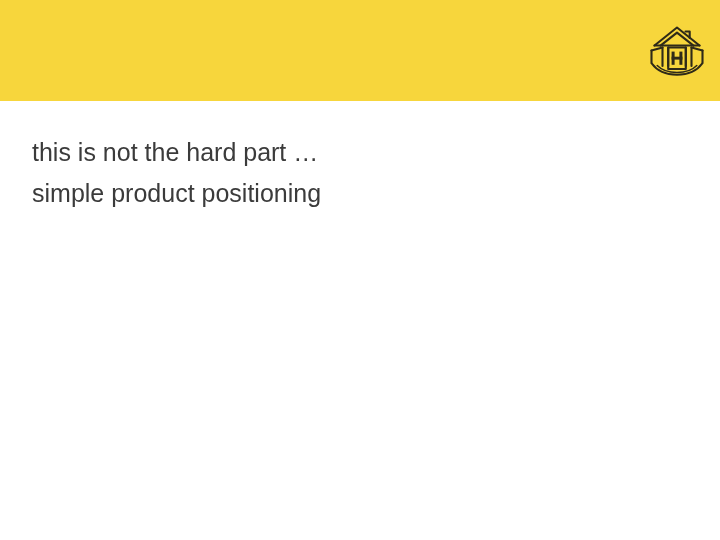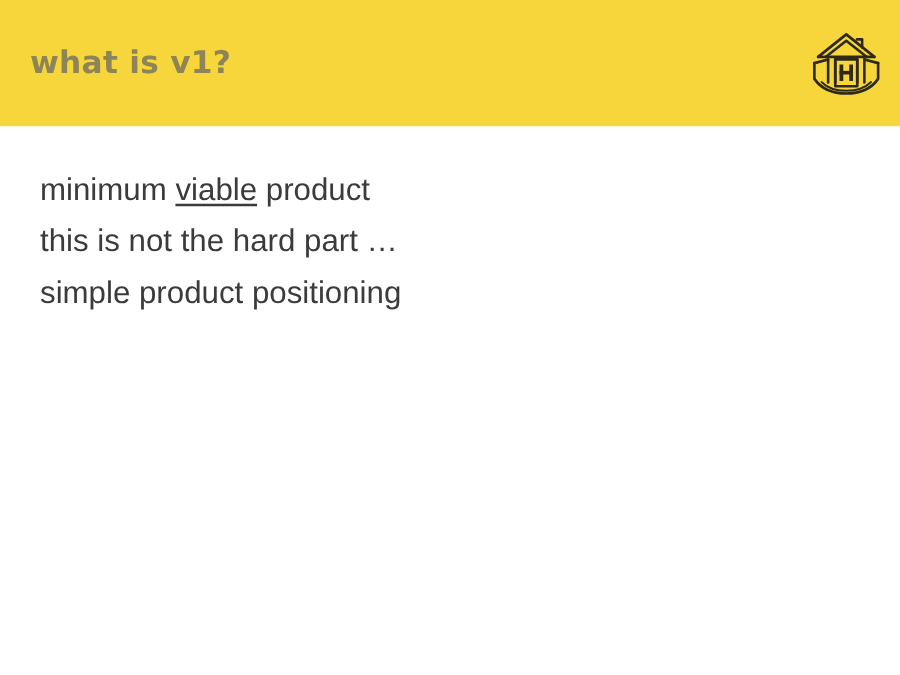--- a/index.html
+++ b/index.html
@@ -71,21 +71,20 @@
     text-underline-offset: 3px;
   }
 </style>
 </head>
 <body>
 
 <div class="slide">
 
   <div class="header-band"></div>
 
-  <h1 class="slide-title">what is v1?</h1>
 
   <div class="brand-logo">
     <svg viewBox="0 0 56 54" xmlns="http://www.w3.org/2000/svg" fill="none" stroke="#2f2a18" stroke-width="2.1" stroke-linecap="round" stroke-linejoin="round">
 
       <path d="M36.5 8.5 h4.2 v6.4" fill="none"></path>
 
       <path d="M5.5 22.5 L28 4.5 L50.5 22.5"></path>
 
       <path d="M11.5 22.6 L28 9.6 L44.5 22.6"></path>
 
@@ -113,18 +112,17 @@
 
       <g stroke="none" fill="#2f2a18">
         <rect x="22.6" y="28.6" width="3.0" height="13.2"></rect>
         <rect x="30.4" y="28.6" width="3.0" height="13.2"></rect>
         <rect x="22.6" y="33.7" width="10.8" height="2.9"></rect>
       </g>
     </svg>
   </div>
 
   <div class="body-block">
-    <div class="body-line"><span>minimum </span><span class="underline-word">viable</span><span> product</span></div>
     <div class="body-line"><span>this is not the hard part …</span></div>
     <div class="body-line"><span>simple product positioning</span></div>
   </div>
 
 </div>
 
 </body></html>

